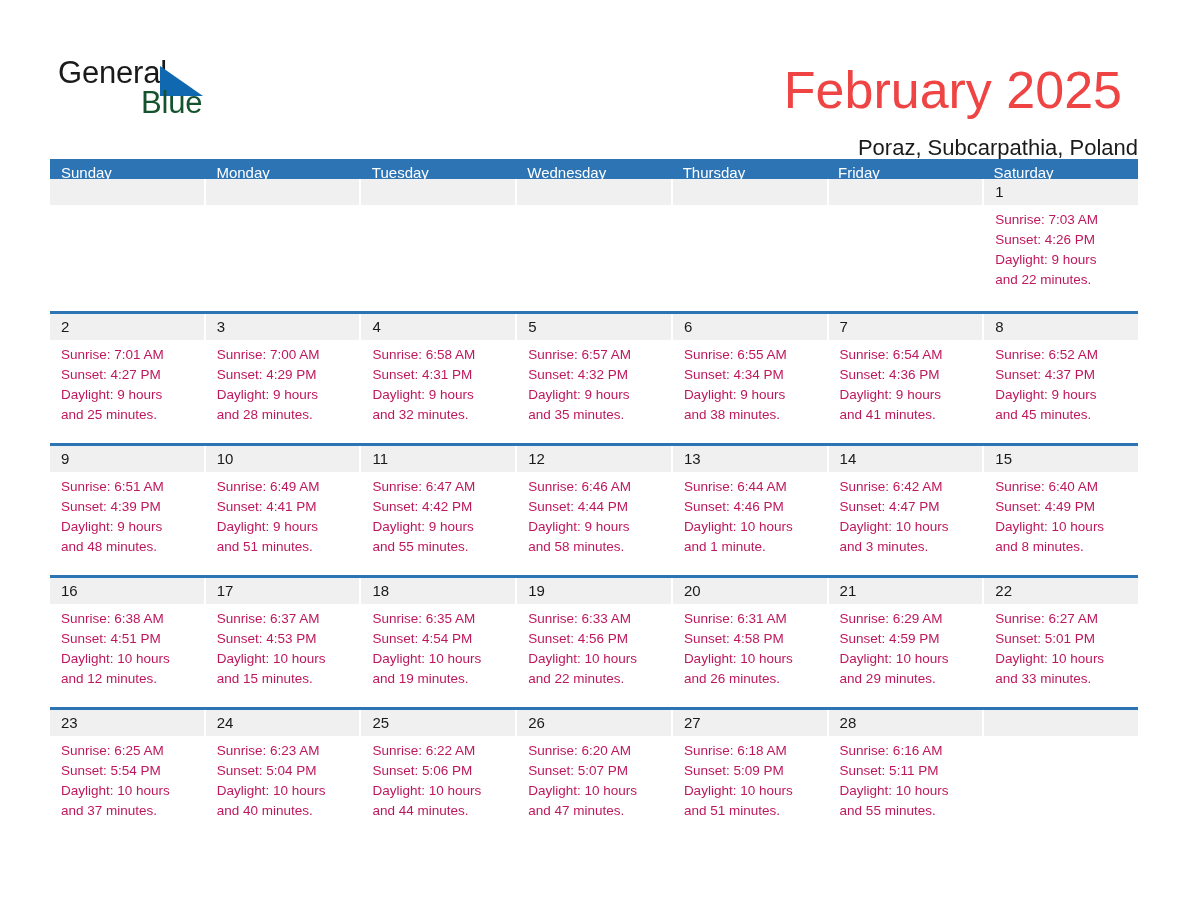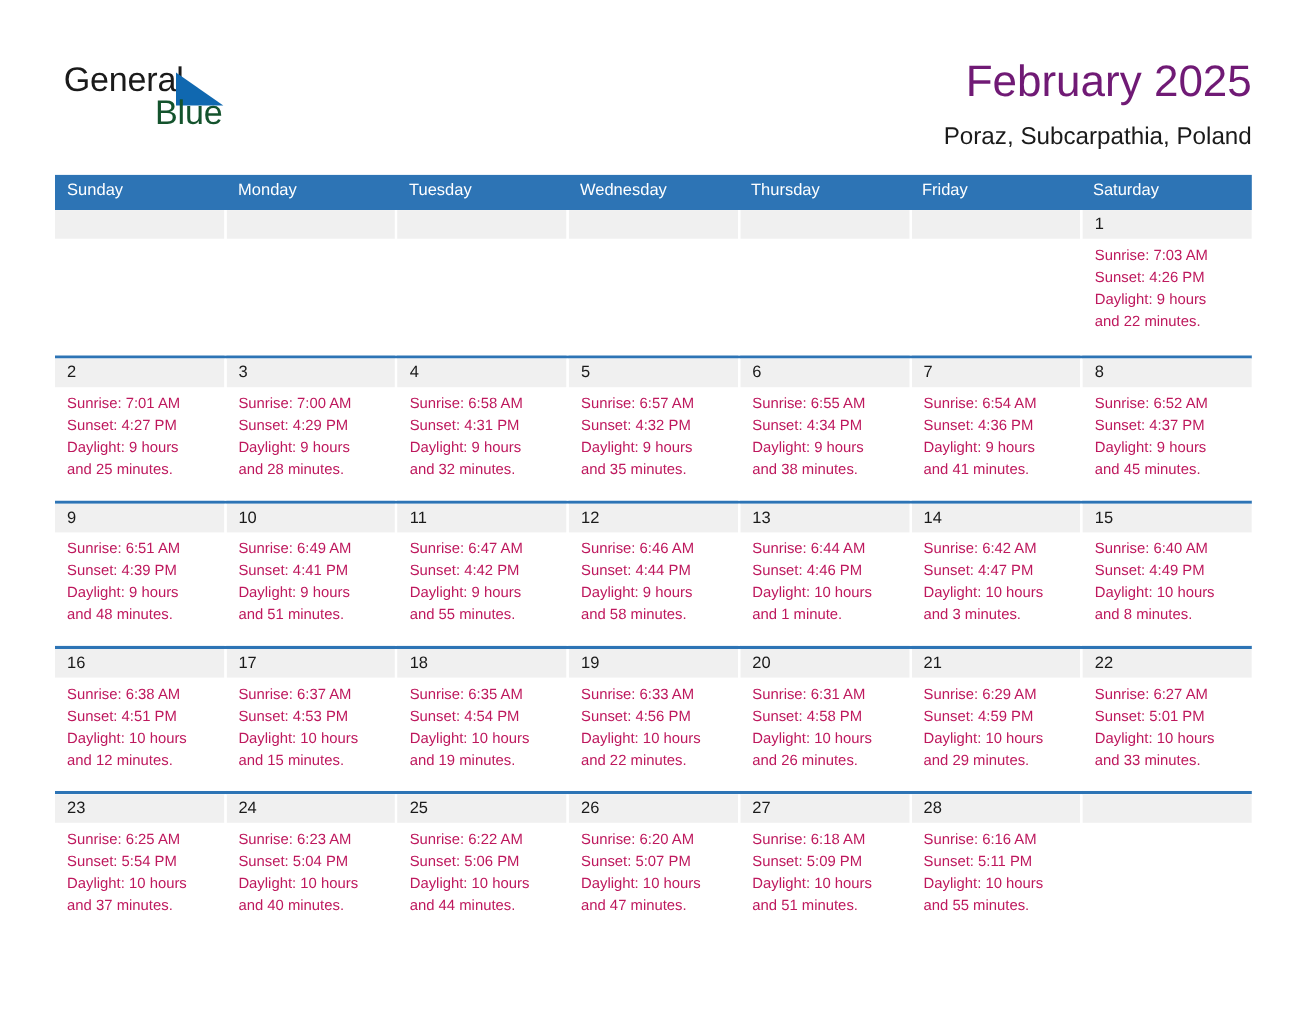--- a/index.html
+++ b/index.html
@@ -68,25 +68,25 @@
     white-space: nowrap;
   }
 
   .title-block {
     position: absolute;
     right: 0px;
     top: 0px;
     text-align: right;
   }
   .cal-title {
-    font-size: 40px;
+    font-size: 52px;
     line-height: 52px;
-    color: #701a75;
+    color: #ef4444;
     font-weight: normal;
-    margin: 0;
+    margin: 16px;
     white-space: nowrap;
   }
   .cal-subtitle {
     font-size: 22px;
     line-height: 32px;
     color: #1a1a1a;
     margin: 8px 0 0 0;
     font-weight: normal;
     white-space: nowrap;
   }
@@ -94,21 +94,21 @@
   
   .calendar {
     position: absolute;
     left: 50px;
     top: 159px;
     width: 1088px;
   }
   .dow-row {
     display: flex;
     background: #2d74b5;
-    height: 32px;
+    height: 20px;
   }
   .dow-cell {
     flex: 1 1 0;
     color: #ffffff;
     font-size: 15px;
     line-height: 28px;
     padding-left: 11px;
     box-sizing: border-box;
     white-space: nowrap;
     overflow: hidden;

